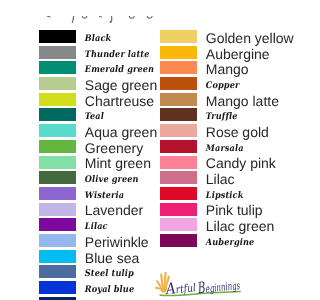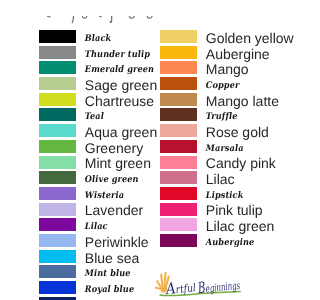--- a/index.html
+++ b/index.html
@@ -41,21 +41,21 @@
     </svg>
 
   </div>
   <div class="col col-left">
       <div class="row">
         <div class="sw" style="background: rgb(0, 0, 0);"></div>
         <div class="lbl b">Black</div>
       </div>
       <div class="row">
         <div class="sw" style="background: rgb(134, 136, 138);"></div>
-        <div class="lbl b">Thunder tulip</div>
+        <div class="lbl b">Thunder latte</div>
       </div>
       <div class="row">
         <div class="sw" style="background: rgb(1, 142, 114);"></div>
         <div class="lbl b">Emerald green</div>
       </div>
       <div class="row">
         <div class="sw" style="background: rgb(182, 204, 144);"></div>
         <div class="lbl">Sage green</div>
       </div>
       <div class="row">
@@ -97,21 +97,21 @@
       <div class="row">
         <div class="sw" style="background: rgb(150, 184, 241);"></div>
         <div class="lbl">Periwinkle</div>
       </div>
       <div class="row">
         <div class="sw" style="background: rgb(1, 188, 239);"></div>
         <div class="lbl">Blue sea</div>
       </div>
       <div class="row">
         <div class="sw" style="background: rgb(74, 108, 159);"></div>
-        <div class="lbl b">Mint blue</div>
+        <div class="lbl b">Steel tulip</div>
       </div>
       <div class="row">
         <div class="sw" style="background: rgb(6, 51, 213);"></div>
         <div class="lbl b">Royal blue</div>
       </div>
       <div class="row">
         <div class="sw" style="background: rgb(11, 33, 97);"></div>
         <div class="lbl b">Navy blue</div>
       </div>
     </div>

